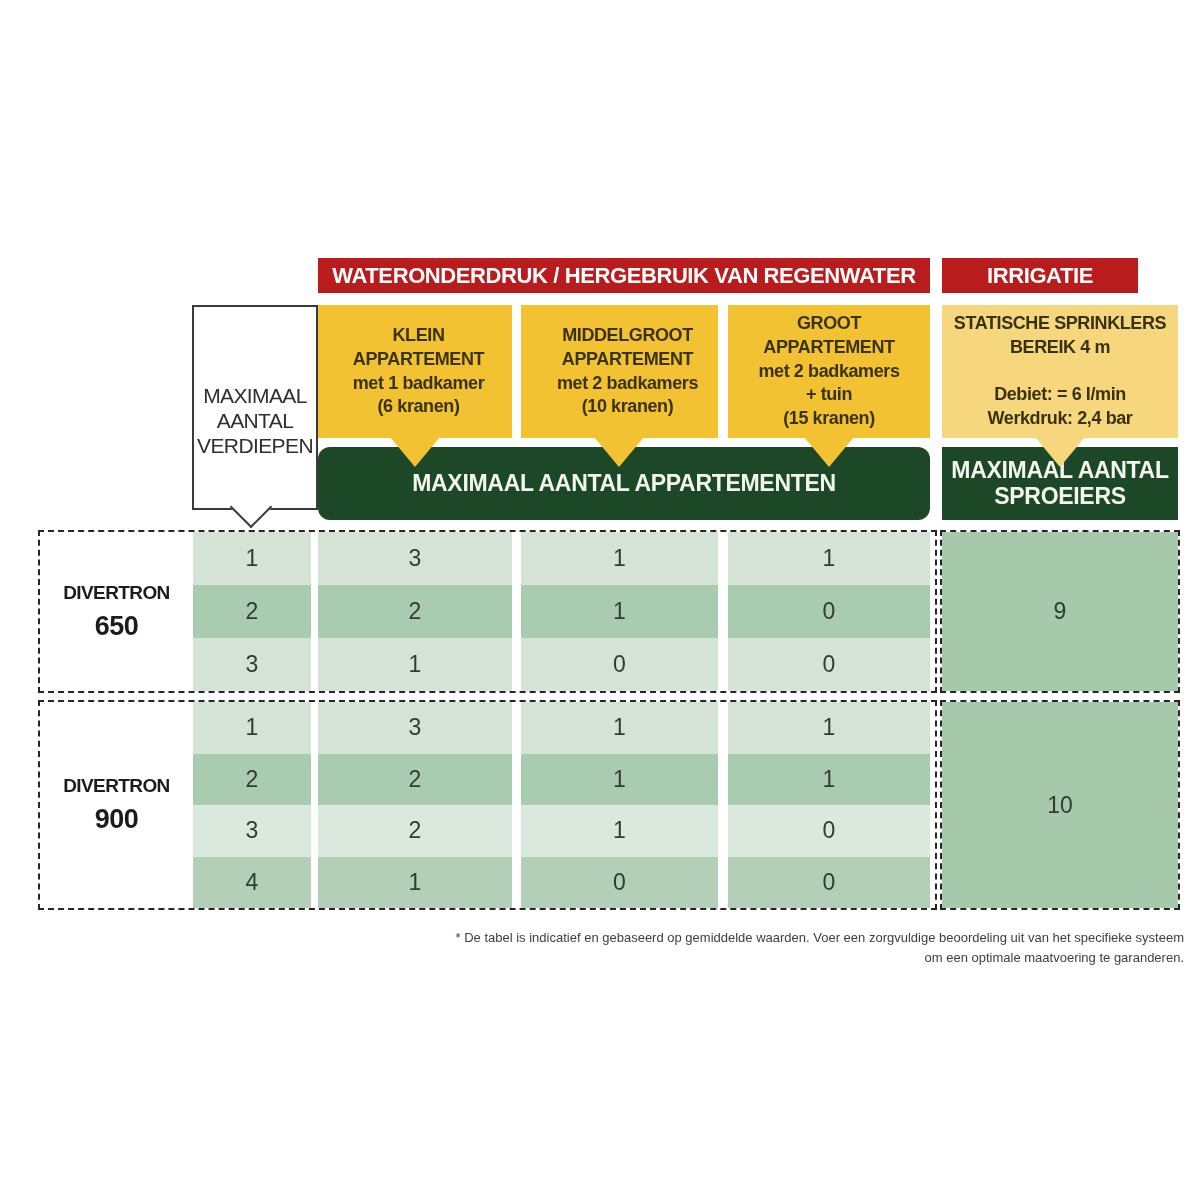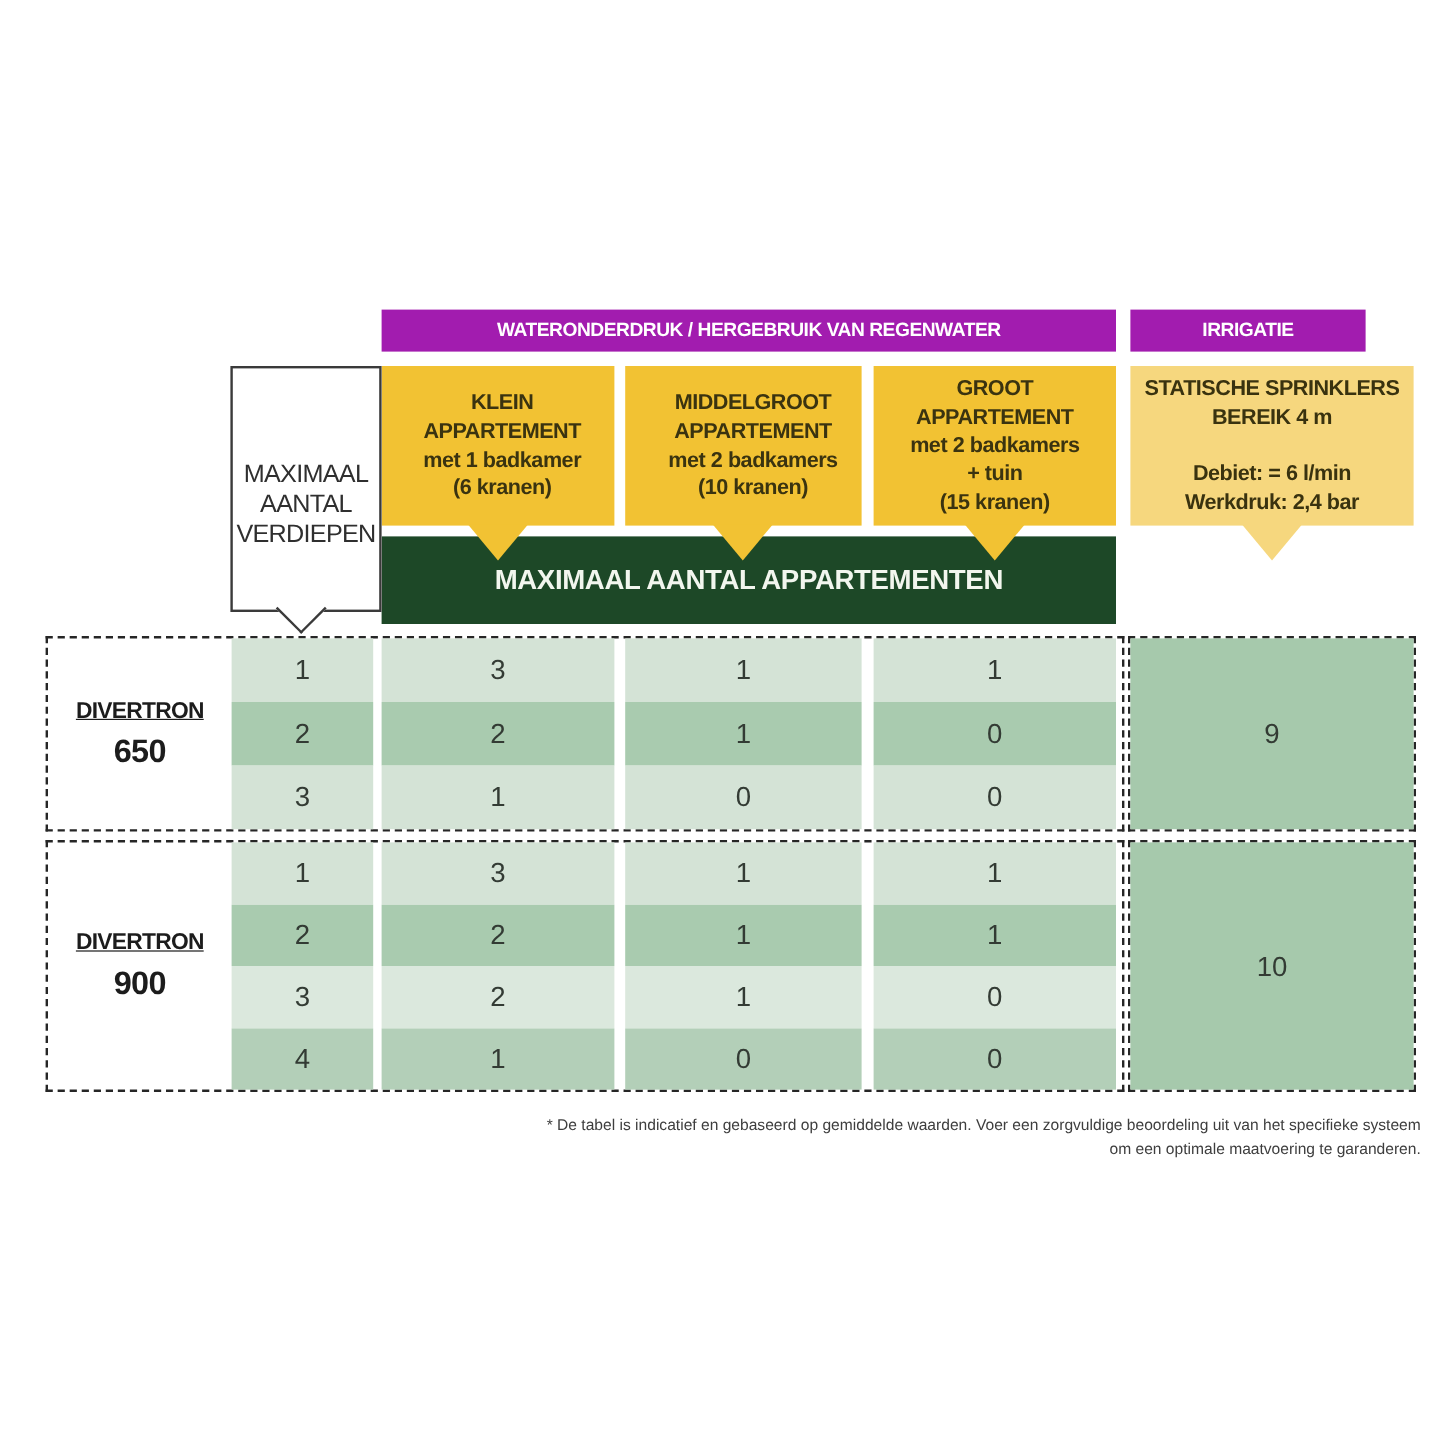--- a/index.html
+++ b/index.html
@@ -3,22 +3,22 @@
 <meta charset="utf-8">
 <style>
   * { margin:0; padding:0; box-sizing:border-box; }
   html,body { background:#ffffff; }
   .page {
     position:relative; width:1200px; height:1200px; background:#ffffff;
     font-family:"Liberation Sans", sans-serif; overflow:hidden;
   }
   
   .banner {
-    position:absolute; top:258px; height:35px; background:#a21caf;
-    color:#ffffff; font-weight:bold; font-size:16px; letter-spacing:-0.4px;
+    position:absolute; top:258px; height:35px; background:#b91c1c;
+    color:#ffffff; font-weight:bold; font-size:22px; letter-spacing:-0.4px;
     display:flex; align-items:center; justify-content:center;
   }
   .banner-left  { left:318px; width:612px; }
   .banner-right { left:942px; width:196px; }
 
   
   .ybox {
     position:absolute; top:305px; height:133px; background:#f2c233;
     color:#3a3310; font-weight:bold; font-size:18px; line-height:1.32;
     letter-spacing:-0.4px; text-align:center; white-space:pre-line;
@@ -40,21 +40,21 @@
   .tri-groot  { left:804px; }
   .tri-sprink { left:1035px; border-top-color:#f6d77e; }
 
   
   .gbar {
     position:absolute; top:447px; height:73px; background:#1d4827; z-index:1;
     color:#f2f6ee; font-weight:bold; font-size:23px; letter-spacing:-0.3px;
     text-align:center; line-height:1.12; white-space:pre-line;
     display:flex; align-items:center; justify-content:center;
   }
-  .gbar-left  { left:318px; width:612px; }
+  .gbar-left  { left:318px; width:612px;border-radius:12px; }
   .gbar-right { left:942px; width:236px; }
 
   
   .callout {
     position:absolute; left:192px; top:305px; width:126px; height:205px;
     background:#ffffff; border:2px solid #3a3a3a; z-index:4;
     display:flex; align-items:center; justify-content:center;
   }
   .callout-text {
     position:relative; top:14px; text-align:center; white-space:pre-line;
@@ -70,21 +70,21 @@
   .block {
     position:absolute; left:38px; width:899px; border:2px dashed #262626;
   }
   .block-650 { top:530px; height:163px; }
   .block-900 { top:700px; height:210px; }
   .model-label {
     position:absolute; left:0; top:0; bottom:0; width:153px;
     display:flex; flex-direction:column; align-items:center; justify-content:center;
     gap:7px; color:#1c1c1c;
   }
-  .model-name { font-size:19px; font-weight:bold; letter-spacing:-0.6px;text-decoration:underline; }
+  .model-name { font-size:19px; font-weight:bold; letter-spacing:-0.6px; }
   .model-size { font-size:27px; font-weight:bold; letter-spacing:-0.5px; }
   .col { position:absolute; top:0; bottom:0; display:flex; flex-direction:column; }
   .col-verdiepen { left:153px; width:118px; }
   .col-klein     { left:278px; width:194px; }
   .col-middel    { left:481px; width:197px; }
   .col-groot     { left:688px; width:202px; }
   .cell {
     flex:1; display:flex; align-items:center; justify-content:center;
     font-size:23px; color:#333b34;
   }
@@ -135,20 +135,22 @@
 
 Debiet: = 6 l/min
 Werkdruk: 2,4 bar</div>
 
   <div class="tri tri-klein"></div>
   <div class="tri tri-middel"></div>
   <div class="tri tri-groot"></div>
   <div class="tri tri-sprink"></div>
 
   <div class="gbar gbar-left">MAXIMAAL AANTAL APPARTEMENTEN</div>
+  <div class="gbar gbar-right">MAXIMAAL AANTAL
+SPROEIERS</div>
 
   <div class="callout">
     <div class="callout-text">MAXIMAAL
 AANTAL
 VERDIEPEN</div>
   </div>
   <div class="callout-diamond"></div>
 
   <div class="block block-650">
     <div class="model-label">

